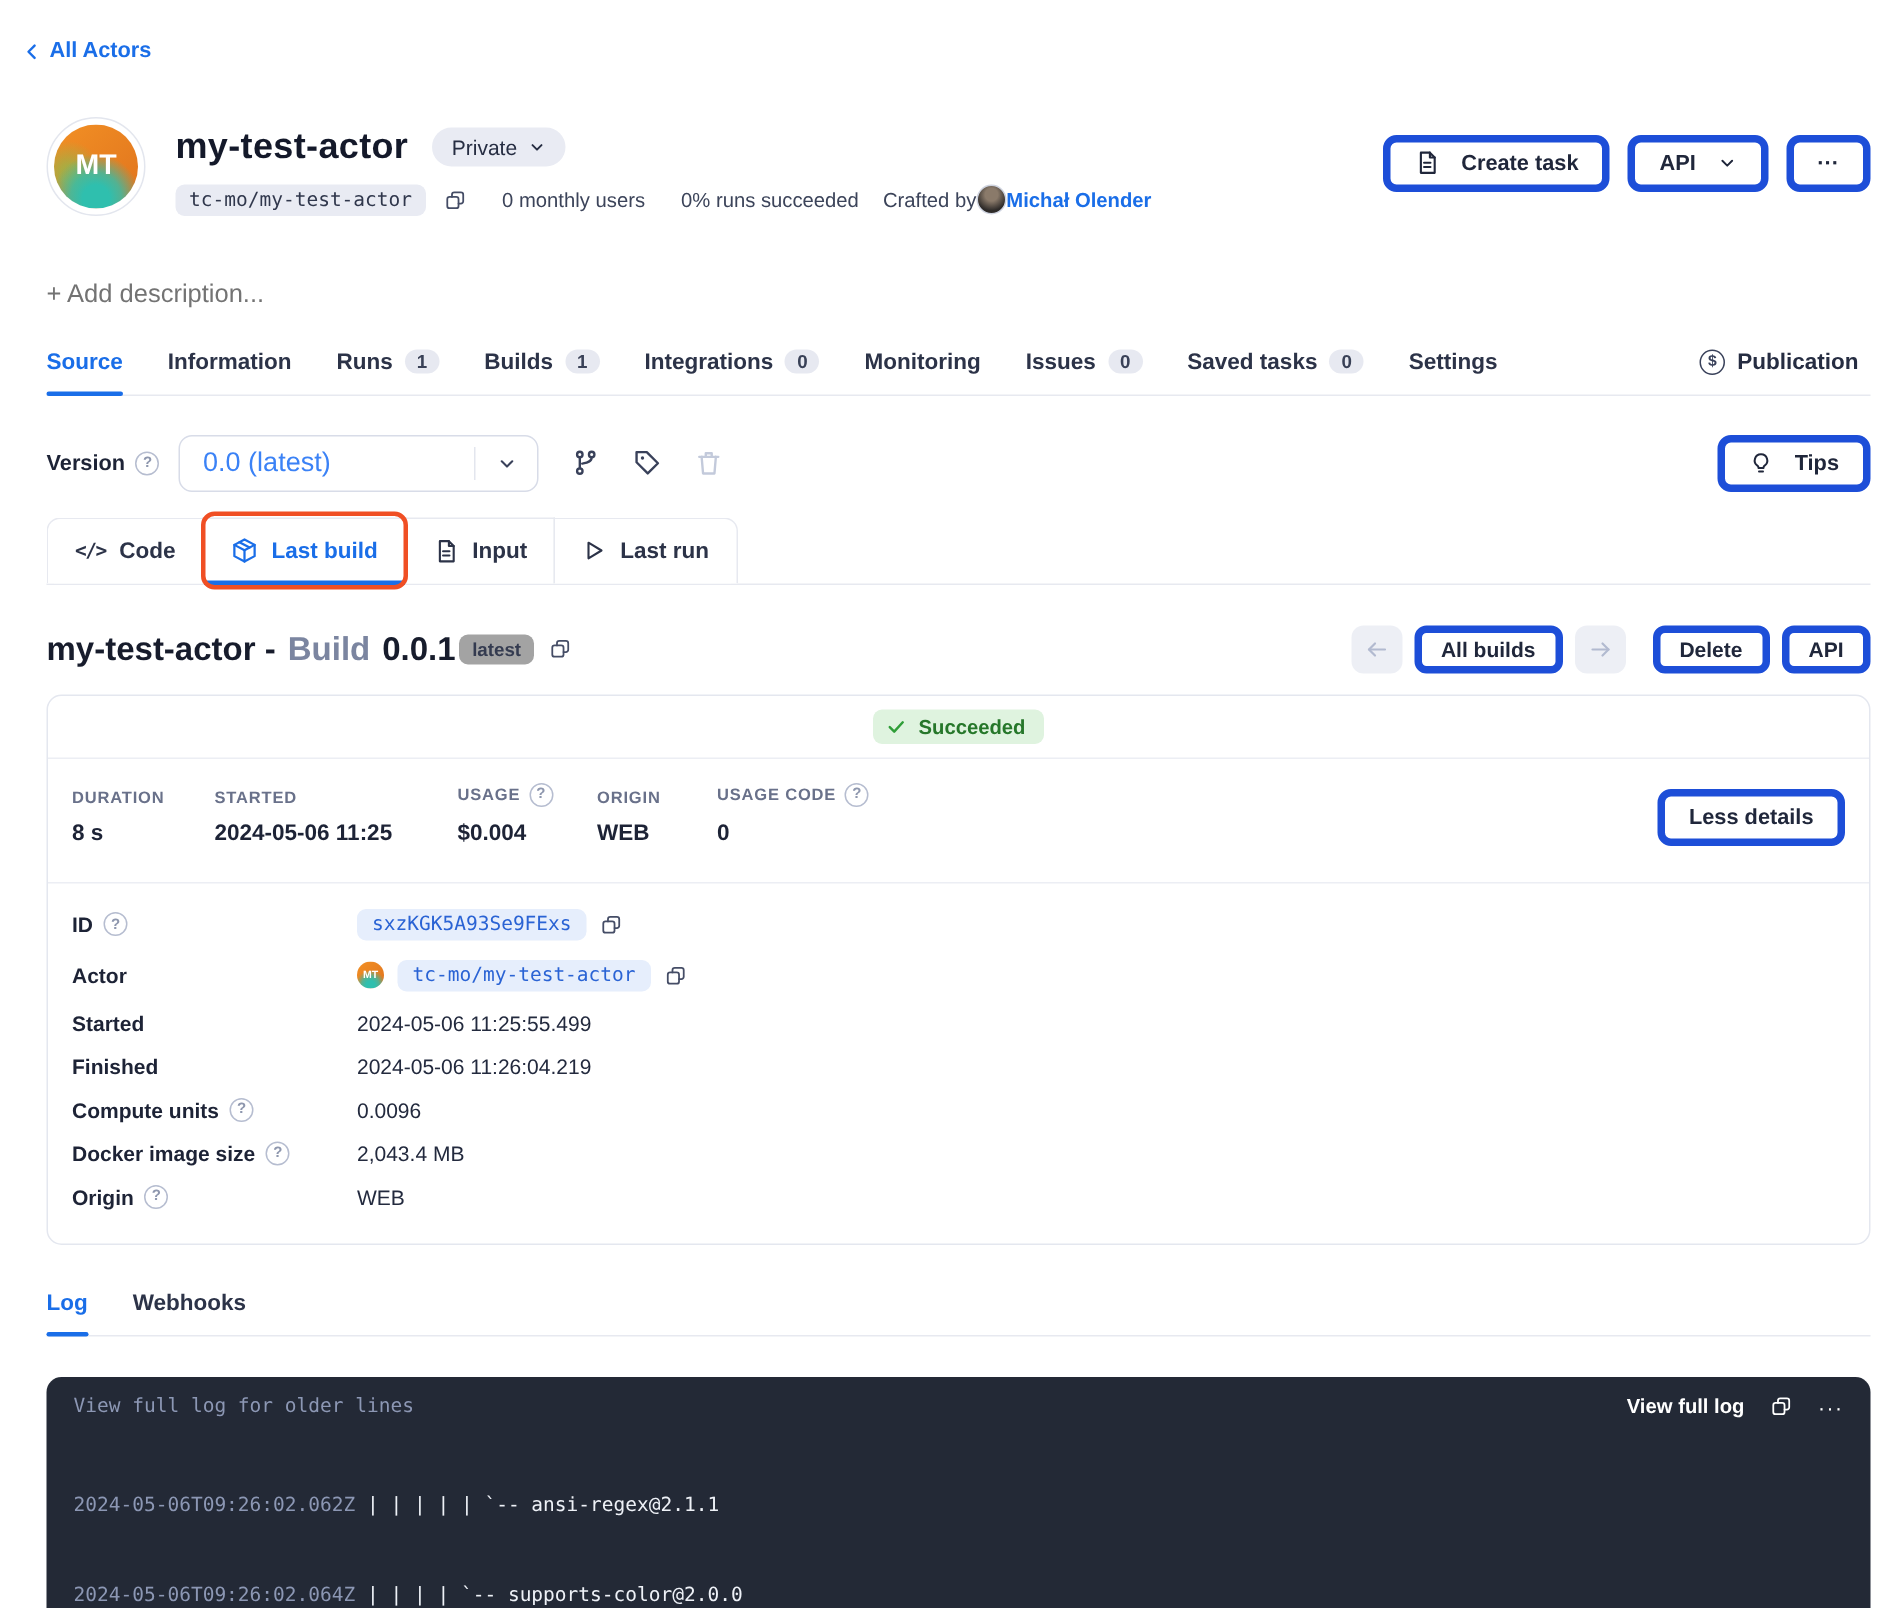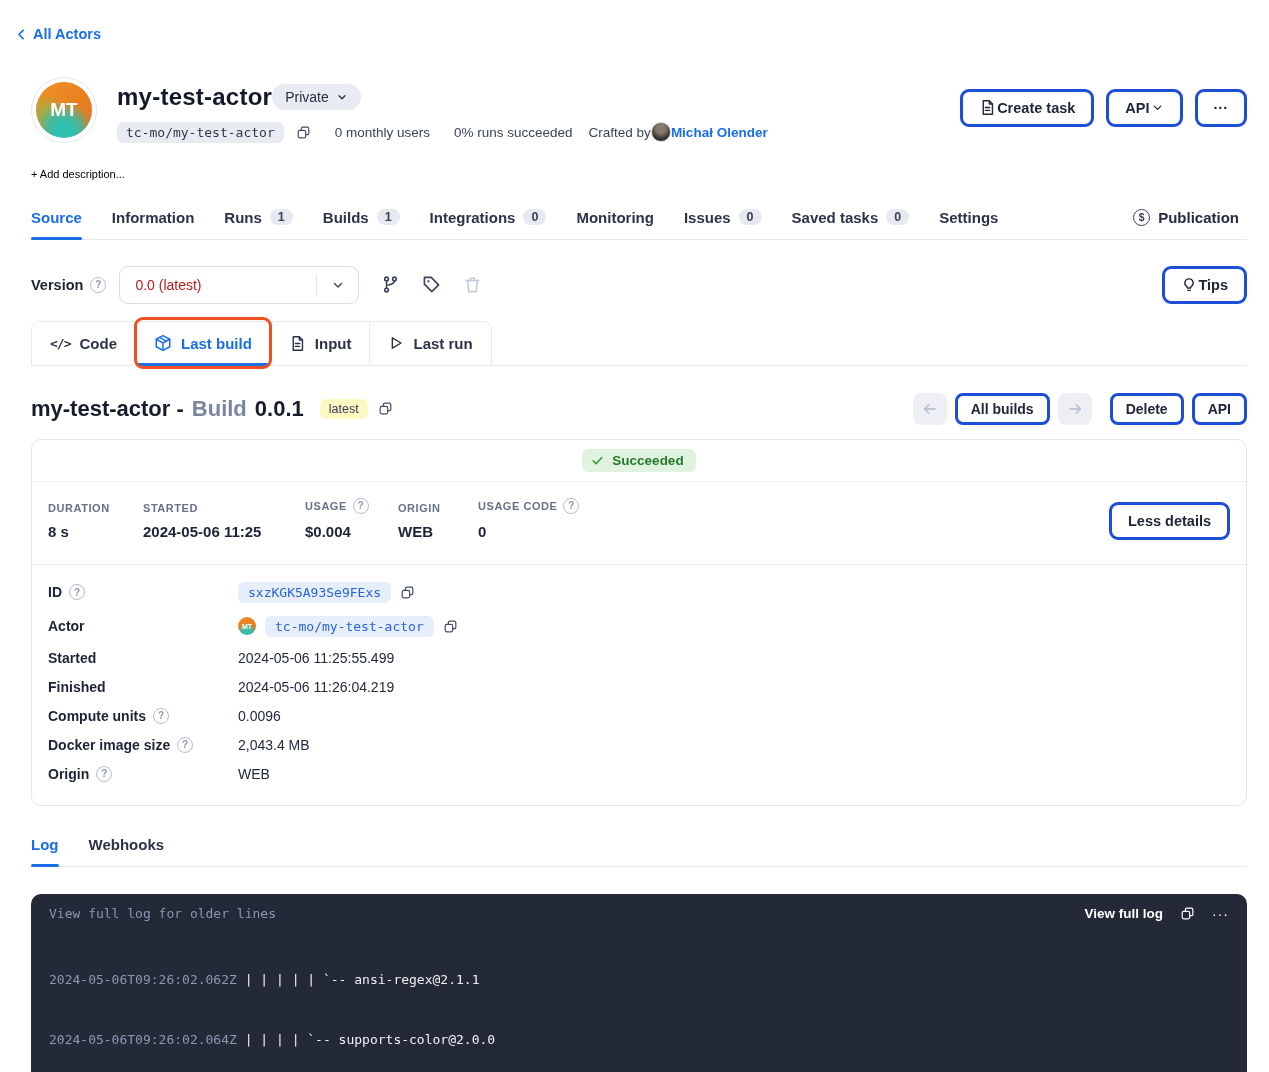--- a/index.html
+++ b/index.html
@@ -23,46 +23,46 @@
   .header-row { display:flex; align-items:flex-start; margin-top:31px; }
   .avatar { width:66px; height:66px; border-radius:50%; background:#fff;
             border:1px solid #e3e6ee; display:flex; align-items:center; justify-content:center;
             margin-right:20px; flex:none; }
   .avatar-disc { width:56px; height:56px; border-radius:50%;
     background:
       radial-gradient(circle at 50% 88%, #2fbfae 0 16%, rgba(47,191,174,.8) 30%, rgba(47,191,174,0) 52%),
       radial-gradient(circle at 18% 58%, rgba(120,200,90,.55) 0 10%, rgba(120,200,90,0) 38%),
       linear-gradient(135deg,#f29024,#e0731e);
     color:#fff; font-weight:700; font-size:19px; display:flex; align-items:center; justify-content:center; }
-  .title-line { display:flex; align-items:center; margin-top:6px; }
+  .title-line { display:flex; align-items:center; gap:16px; margin-top:6px; }
   .page-title { font-size:24px; font-weight:700; color:#14192a; letter-spacing:.01em; }
   .badge-private { display:inline-flex; align-items:center; gap:7px; background:#e9ebf3;
      border:none; border-radius:15px; padding:5px 13px; font-size:14px; color:#262d42; cursor:pointer;
      font-family:inherit; }
   .meta-line { display:flex; align-items:center; gap:12px; margin-top:11px; font-size:13.5px; color:#3c445a; }
   .handle-pill { background:#e9ebf3; color:#30374c; font-size:13px; padding:3px 9px; border-radius:6px; }
   .meta-item { margin-left:12px; }
   .author { display:flex; align-items:center; gap:0; margin-left:4px; }
   .author-avatar { width:20px; height:20px; border-radius:50%;
      background:radial-gradient(circle at 50% 32%, #8a7a6a 0 28%, #2e2b29 70%); border:1px solid #cfd4e0; }
   .author-link { color:#1a6ee8; font-weight:600; text-decoration:none; cursor:pointer; }
   .copy-btn { background:none; border:none; color:#454d66; cursor:pointer; padding:0; }
   .copy-btn.light { color:#fff; }
 
   .actions { margin-left:auto; display:flex; gap:12px; margin-top:12px; }
-  .btn { display:inline-flex; align-items:center; justify-content:center; gap:1px;
-         background:#fff; border:3px solid #1d4ed8; border-radius:9px; height:38px;
+  .btn { display:inline-flex; align-items:center; justify-content:center; gap:14px;
+         background:#fff; border:5px solid #1d4ed8; border-radius:9px; height:38px;
          padding:0 16px; font-size:14.5px; font-weight:600; color:#20273b; cursor:pointer;
          font-family:inherit; white-space:nowrap; }
   .btn-sm { height:32px; padding:0 13px; font-size:14px; border-radius:8px; }
   .nav-btn { width:34px; height:32px; background:#edeff5; border:none; border-radius:8px;
              color:#b2bad0; font-size:15px; display:inline-flex; align-items:center; justify-content:center;
              cursor:default; font-family:inherit; }
 
-  .add-desc { margin-top:25px; font-size:11px; color:#000000; cursor:pointer; display:inline-block; }
+  .add-desc { margin-top:42px; font-size:17px; color:#737373; cursor:pointer; display:inline-block; }
 
   
   .main-tabs { display:flex; align-items:center; margin-top:21px; border-bottom:1px solid #e7e9f0; }
   .mtab { display:flex; align-items:center; gap:8px; margin-right:30px; padding:6px 0 13px;
           font-size:15px; font-weight:600; color:#2c3348; cursor:pointer; position:relative; }
   .mtab.active { color:#1a6ee8; }
   .mtab.active::after { content:""; position:absolute; left:0; right:0; bottom:-1px; height:3px;
           background:#1a6ee8; border-radius:2px; }
   .tab-count { background:#e7e9f1; color:#394157; font-size:12.5px; font-weight:600;
                border-radius:10px; padding:1px 8px; }
@@ -74,21 +74,21 @@
                font-size:10.5px; font-weight:600; color:#39415a; }
 
   
   .version-row { display:flex; align-items:center; margin-top:26px; }
   .version-label { display:flex; align-items:center; gap:7px; font-size:14.5px; font-weight:700; color:#1d2336; }
   .qicon { width:16px; height:16px; border:1.3px solid #b6bdd0; border-radius:50%; flex:none;
            display:inline-flex; align-items:center; justify-content:center;
            font-size:10px; font-weight:600; color:#8e97ae; cursor:pointer; background:#fff; }
   .select { width:240px; height:38px; margin-left:13px; border:1px solid #d8dce8; border-radius:9px;
             display:flex; align-items:center; cursor:pointer; background:#fff; }
-  .select-value { flex:1; padding:0 15px; font-size:14px; color:#b91c1c; text-align:left; }
+  .select-value { flex:1; padding:0 15px; font-size:18px; color:#3b82f6; text-align:left; }
   .select-sep { width:1px; height:22px; background:#e3e6ee; }
   .select-chev { width:41px; display:flex; align-items:center; justify-content:center; color:#39415a; }
   .icon-btn { background:none; border:none; cursor:pointer; color:#39415a; margin-left:22px; padding:0; }
   .icon-btn.disabled { color:#c3cadb; cursor:default; }
   .tips-btn { margin-left:auto; }
 
   
   .subtabs { display:flex; margin-top:17px; border-bottom:1px solid #e7e9f0; }
   .stab { position:relative; display:flex; align-items:center; gap:9px; height:44px; padding:0 18px;
           background:#fff; border:1px solid #e7e9f0; border-bottom:none; margin-left:-1px;
@@ -99,22 +99,22 @@
   .stab.active::before { content:""; position:absolute; left:0; right:0; bottom:-1px; height:3px;
           background:#1a6ee8; }
   .annotation { position:absolute; left:-2px; right:-2px; top:-5px; bottom:-4px;
           border:3px solid #f04f24; border-radius:9px; pointer-events:none; z-index:3; }
   .code-glyph { font-family:"DejaVu Sans Mono", monospace; font-size:13px; font-weight:700; letter-spacing:-1px; }
 
   
   .build-head { display:flex; align-items:center; margin-top:27px; }
   .build-title { font-size:22px; font-weight:700; color:#171c2c; display:flex; align-items:center; gap:8px; }
   .build-word { color:#7b85a0; }
-  .latest-badge { background:#fef9c3; color:#343b50; font-size:12.5px; font-weight:400;
-                  border-radius:6px; padding:3px 9px; margin-left:16px; }
+  .latest-badge { background:#a3a3a3; color:#343b50; font-size:12.5px; font-weight:700;
+                  border-radius:6px; padding:3px 9px; margin-left:2px; }
   .head-actions { margin-left:auto; display:flex; align-items:center; gap:8px; }
   .gap-l { margin-left:10px; }
 
   
   .card { border:1px solid #e4e7ef; border-radius:10px; margin-top:14px; background:#fff; }
   .card-status { padding:9px 14px; border-bottom:1px solid #eceef4;text-align:center; }
   .pill-success { display:inline-flex; align-items:center; gap:8px; background:#dff3df; color:#26772a;
                   font-size:13.5px; font-weight:600; padding:4px 12px 4px 9px; border-radius:6px; }
   .card-stats { display:flex; align-items:flex-end; padding:16px 16px 24px; border-bottom:1px solid #eceef4; }
   .stat:nth-child(1){ width:95px; } .stat:nth-child(2){ width:162px; }

